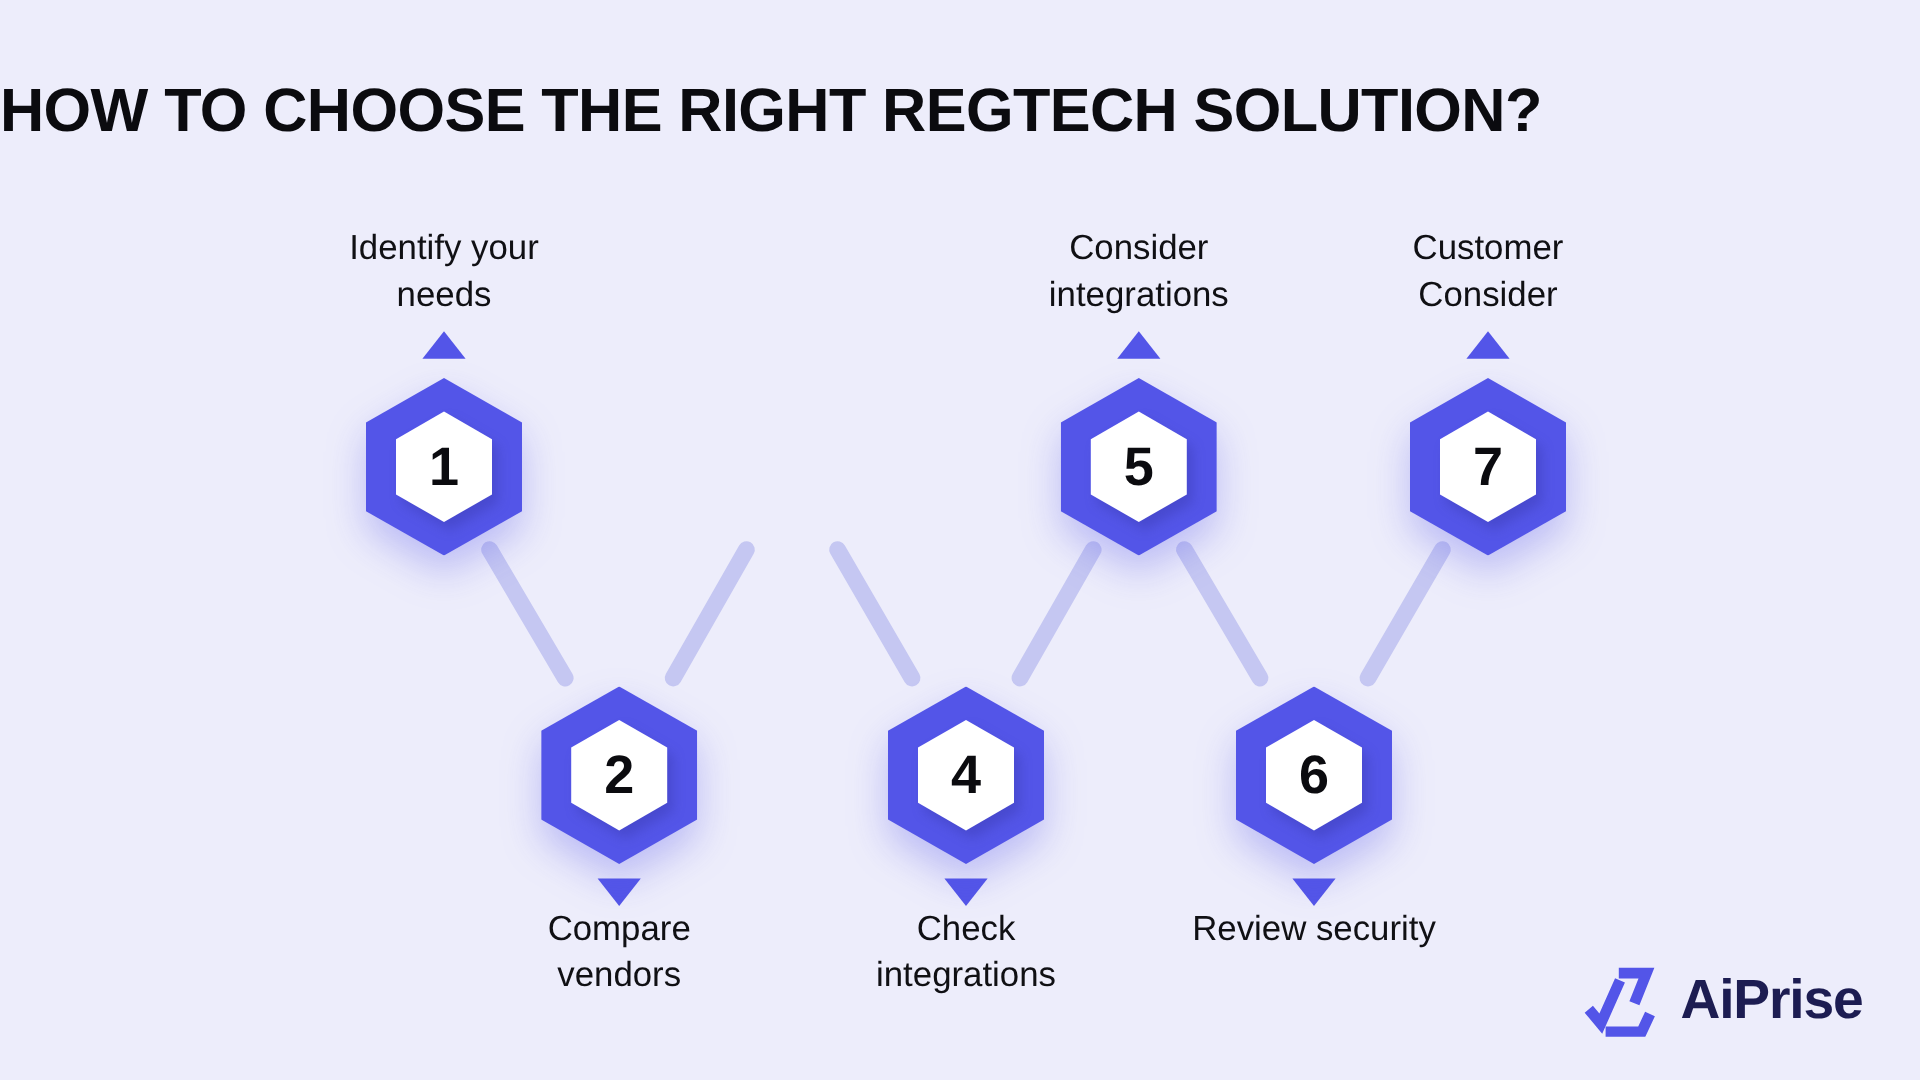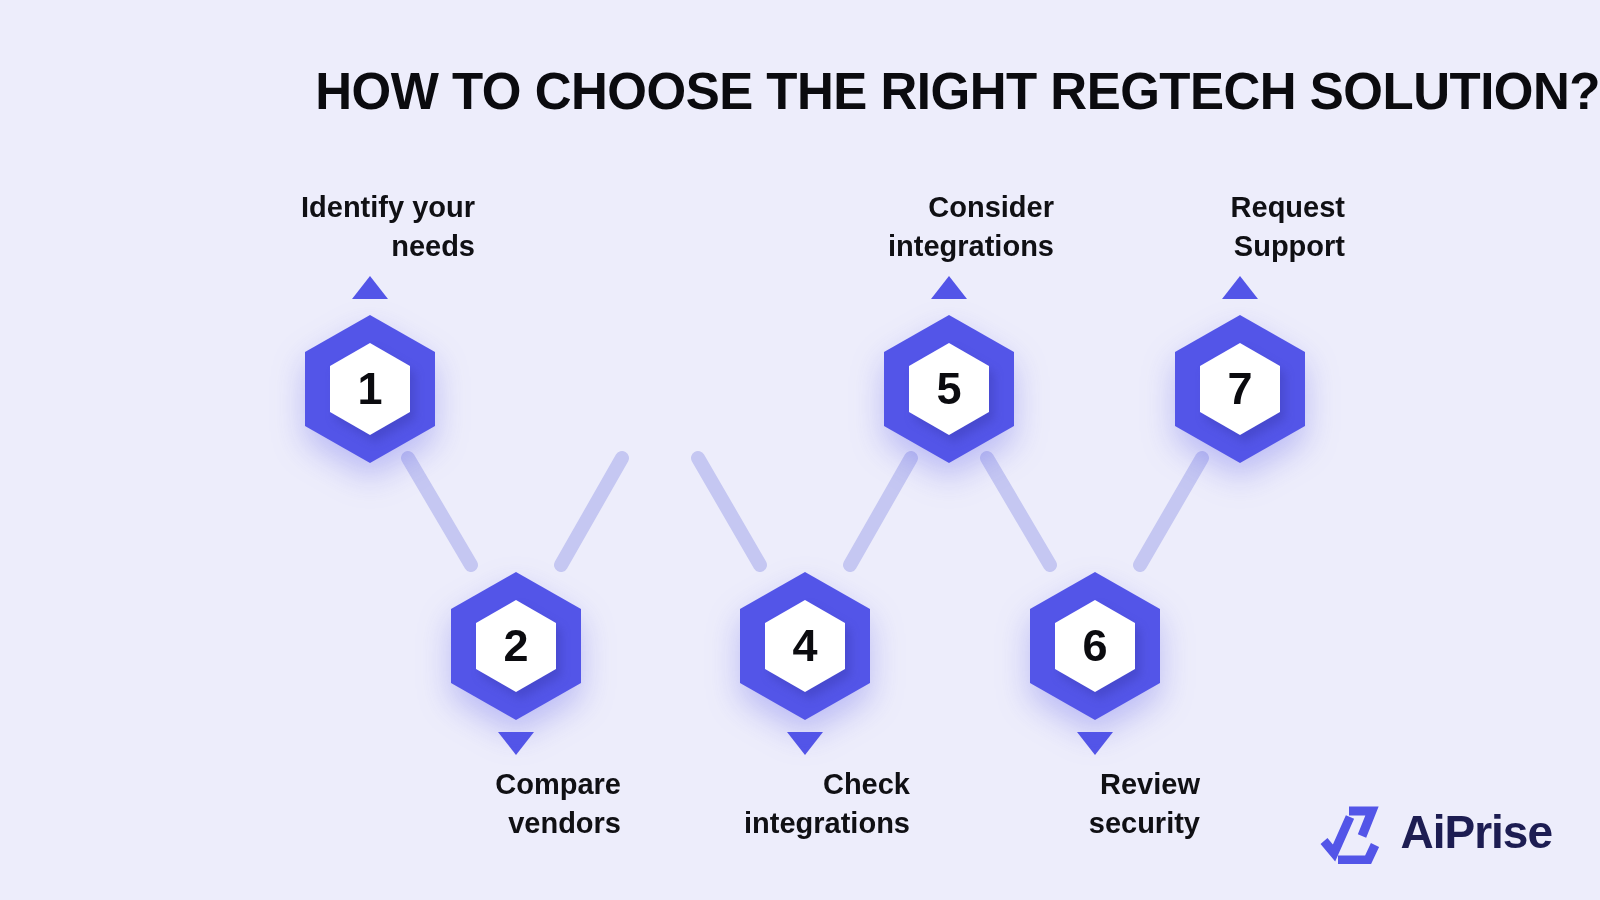--- a/index.html
+++ b/index.html
@@ -9,21 +9,21 @@
   .canvas {
     position: relative;
     width: 1600px; height: 900px;
     background: #EDEDFB;
     overflow: hidden;
   }
 
   .title {
     position: absolute;
     top: 62px; left: 0; width: 1600px;
-    text-align: right;
+    text-align: left;
     font-size: 51px;
     font-weight: 800;
     letter-spacing: -0.5px;
     color: #0B0B0F;
   }
 
   .connectors {
     position: absolute; left: 0; top: 0;
     width: 1600px; height: 900px;
     z-index: 1;
@@ -35,31 +35,31 @@
     display: flex;
     flex-direction: column;
     align-items: center;
     z-index: 2;
   }
   .step.top { top: 182px; }
   .step.bottom { top: 572px; }
 
   .step-label {
     width: 210px;
-    text-align: right;
+    text-align: center;
     font-size: 29px;
-    font-weight: 700;
+    font-weight: 400;
     line-height: 1.35;
     color: #101014;
   }
   .step.top .step-label {
     min-height: 84px;
     display: flex; align-items: flex-end; justify-content: center;
   }
-  .step.bottom .step-label { margin-top: 10px; }
+  .step.bottom .step-label { }
 
   .tri {
     width: 0; height: 0;
     border-left: 18px solid transparent;
     border-right: 18px solid transparent;
   }
   .tri.up    { border-bottom: 23px solid #5355E8; margin: 10px auto 16px auto; }
   .tri.down  { border-top:    23px solid #5355E8; margin: 12px auto 0 auto; }
 
   .hex {
@@ -168,21 +168,21 @@
         <polygon points="65,0 130,37 130,111 65,148 0,111 0,37" fill="#5355E8"></polygon>
         <polygon class="inner-hex" points="65,28 105,51 105,97 65,120 25,97 25,51" fill="#FFFFFF"></polygon>
       </svg>
       <div class="hex-number">6</div>
     </div>
     <div class="tri down"></div>
     <div class="step-label">Review security</div>
   </div>
 
   <div class="step top" style="left:1120px">
-    <div class="step-label">Request Support</div>
+    <div class="step-label">Customer Consider</div>
     <div class="tri up"></div>
     <div class="hex">
       <svg width="130" height="148" viewBox="0 0 130 148">
         <polygon points="65,0 130,37 130,111 65,148 0,111 0,37" fill="#5355E8"></polygon>
         <polygon class="inner-hex" points="65,28 105,51 105,97 65,120 25,97 25,51" fill="#FFFFFF"></polygon>
       </svg>
       <div class="hex-number">7</div>
     </div>
   </div>
 

